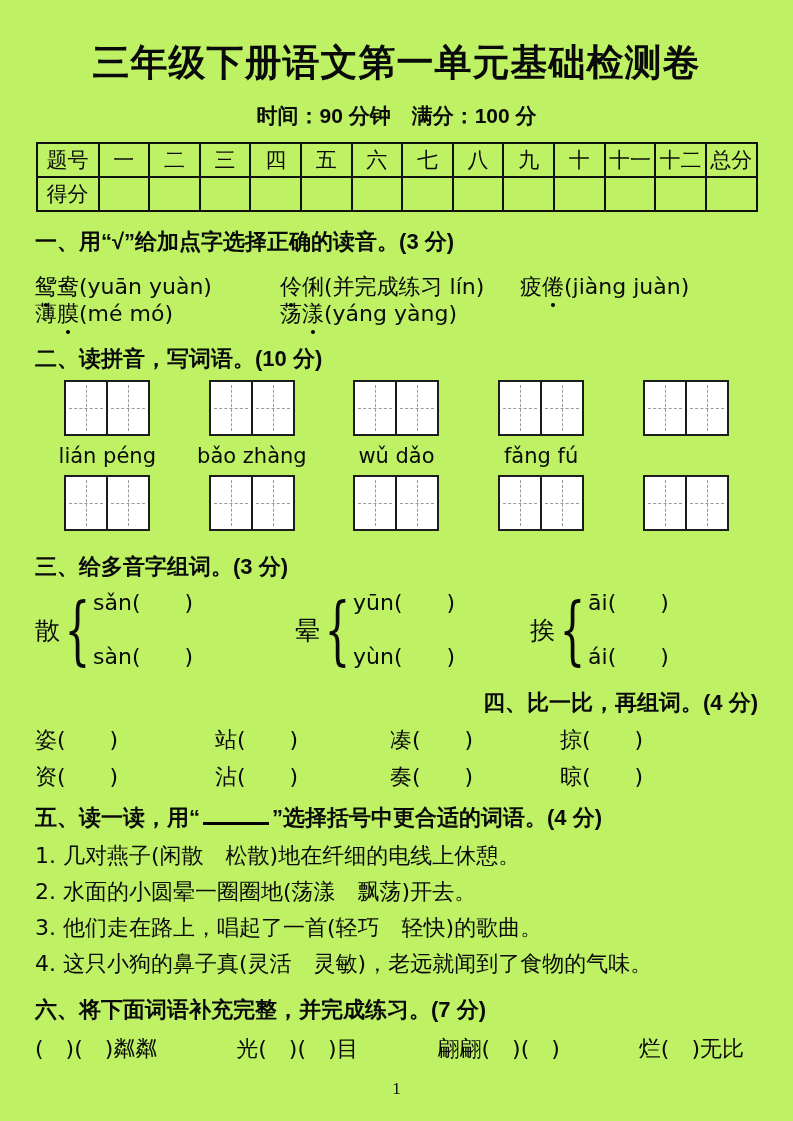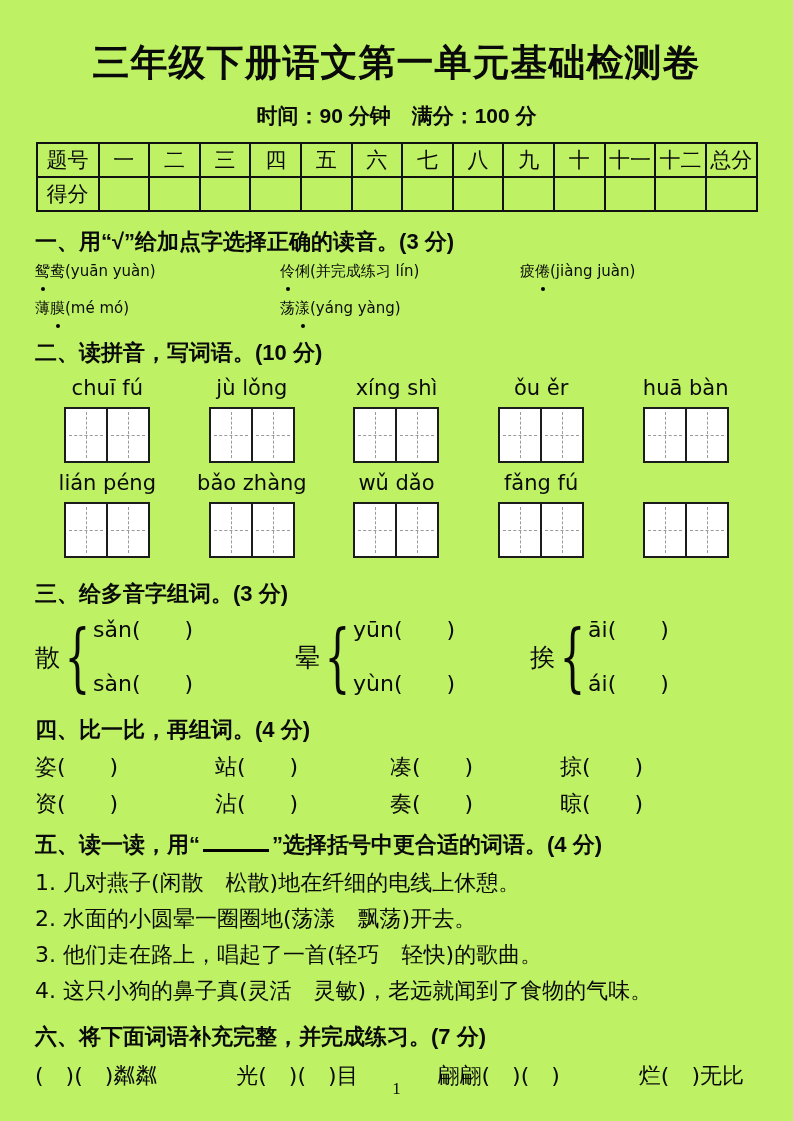--- a/index.html
+++ b/index.html
@@ -28,21 +28,21 @@
   }
   td.qcol{width:60px;border-radius:8px;}
   
   .sec-head{
     font-size:22px;font-weight:800;
     font-family:"Liberation Sans","DejaVu Sans",sans-serif;
   }
   .s1-head{margin-top:15px;}
   .s1-grid{
     display:grid;grid-template-columns:245px 240px 1fr;
-    margin-top:1px;font-size:15px;row-gap:11px;line-height:26px;
+    margin-top:17px;font-size:22px;row-gap:1px;line-height:26px;
   }
   .du{position:relative;display:inline-block;}
   .du::after{
     content:"";position:absolute;left:50%;bottom:-7px;margin-left:-2px;
     width:4px;height:4px;border-radius:50%;background:#000;
   }
   
   .s2-head{margin-top:17px;}
   .pinyin-row{
     display:grid;grid-template-columns:repeat(5,1fr);text-align:center;
@@ -62,21 +62,21 @@
   .s3-head{margin-top:21px;}
   .s3-grid{display:grid;grid-template-columns:260px 235px 1fr;margin-top:6px;}
   .poly{display:flex;align-items:center;}
   .poly-char{font-size:25px;}
   .brace{
     font-size:74px;line-height:78px;font-family:"DejaVu Serif",serif;font-weight:400;
     display:inline-block;transform:scaleX(.55);margin:0 -8px 0 -6px;
   }
   .poly-col{display:flex;flex-direction:column;row-gap:24px;font-size:22px;}
   
-  .s4-head{margin-top:16px;}
+  .s4-head{margin-top:16px;text-align:right;}
   .s4-grid{
     display:grid;grid-template-columns:180px 175px 170px 1fr;
     margin-top:8px;font-size:22px;row-gap:10px;line-height:27px;
   }
   
   .s5-head{margin-top:13px;}
   .blank{
     display:inline-block;width:66px;height:17px;border-bottom:3.5px solid #000;
     vertical-align:baseline;margin:0 3px;
   }
@@ -145,27 +145,20 @@
       <div><span></span><span class="du">伶</span><span>俐(并完成练习 lín)</span></div>
       <div><span>疲</span><span class="du">倦</span><span>(jiàng juàn)</span></div>
       <div><span>薄</span><span class="du">膜</span><span>(mé mó)</span></div>
       <div><span>荡</span><span class="du">漾</span><span>(yáng yàng)</span></div>
     </div>
   </div>
 
   <div>
     <div class="sec-head s2-head">二、读拼音，写词语。(10 分)</div>
 
-    <div class="pinyin-row">
-      <span>chuī fú</span>
-      <span>jù lǒng</span>
-      <span>xíng shì</span>
-      <span>ǒu ěr</span>
-      <span>huā bàn</span>
-    </div>
     <div class="box-row">
       <div class="wbox">
           <div class="wcell"></div>
           <div class="wcell"></div>
         </div>
       <div class="wbox">
           <div class="wcell"></div>
           <div class="wcell"></div>
         </div>
       <div class="wbox">

